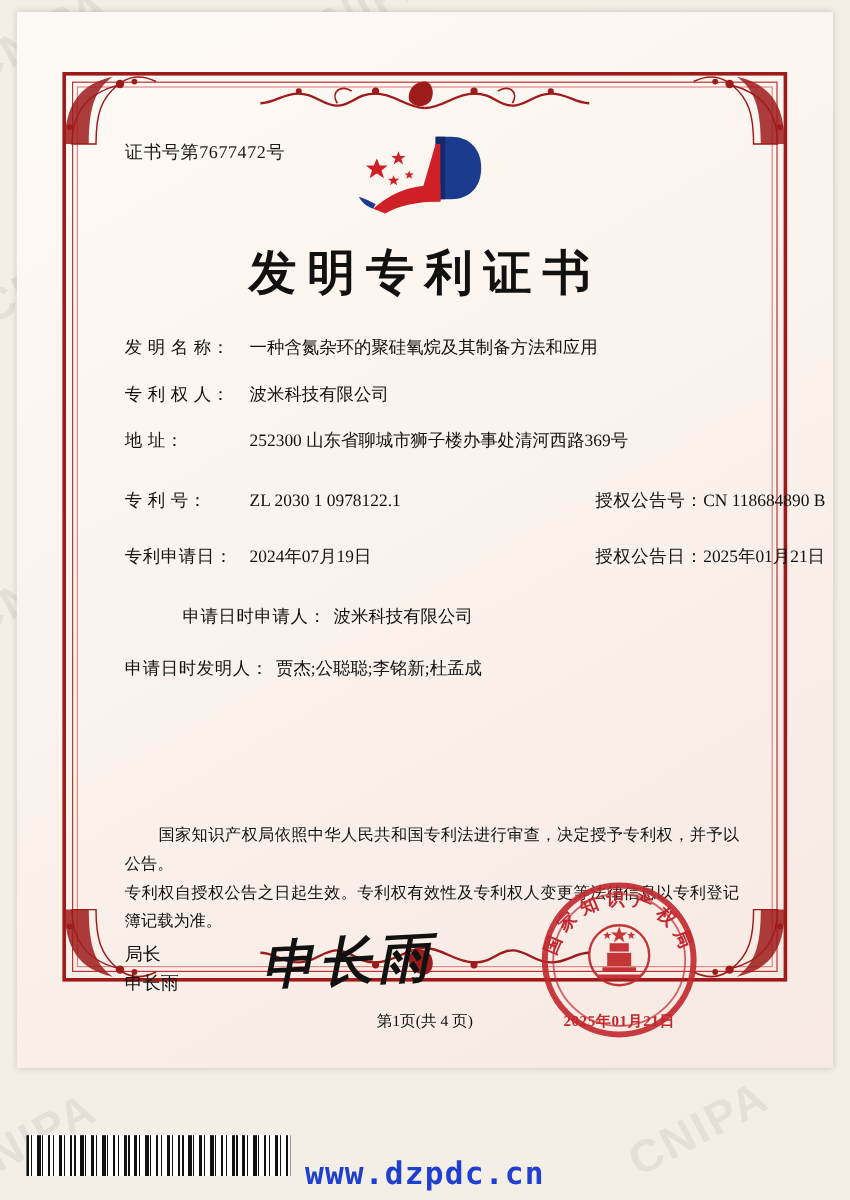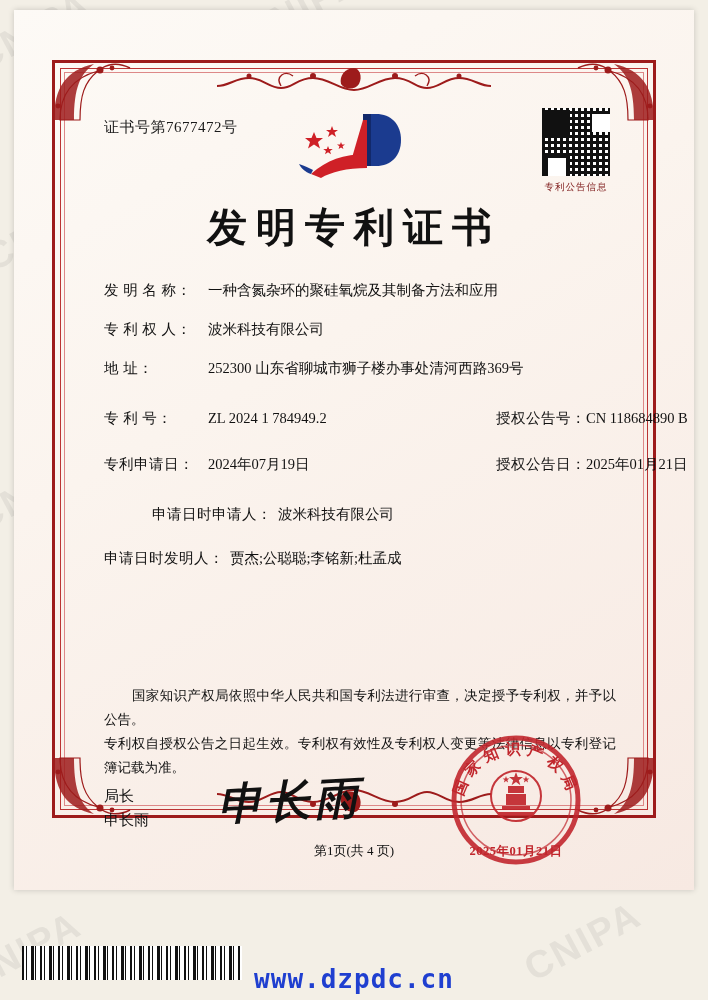--- a/index.html
+++ b/index.html
@@ -392,44 +392,40 @@
         <path d="M70 58 L84 10 L88 10 L88 58 Z" fill="#cf2027"></path>
         <path d="M32 64 C48 50 64 44 88 44 L88 58 C68 58 52 62 42 68 Z" fill="#cf2027"></path>
         <path d="M32 64 C26 62 22 58 20 54 C26 56 30 58 34 60 Z" fill="#1b3b8f"></path>
         <polygon points="35,22 37.5,28 44,28 39,32 41,38.5 35,34.5 29,38.5 31,32 26,28 32.5,28" fill="#cf2027"></polygon>
         <polygon points="53,16 54.5,20 59,20 55.5,22.5 57,27 53,24.3 49,27 50.5,22.5 47,20 51.5,20" fill="#cf2027"></polygon>
         <polygon points="49,36 50.2,39 53.8,39 51,41 52,44.3 49,42.3 46,44.3 47,41 44.2,39 47.8,39" fill="#cf2027"></polygon>
         <polygon points="62,32 63,34.6 66,34.6 63.6,36.3 64.4,39 62,37.4 59.6,39 60.4,36.3 58,34.6 61,34.6" fill="#cf2027"></polygon>
       </svg>
     </div>
 
-    <div class="qr-wrap">
-      <div class="qr"></div>
-      <div class="qr-label">专利公告信息</div>
-    </div>
 
     <div class="title">发明专利证书</div>
 
     <div class="fields">
 
       <div class="row">
         <span class="lbl">发 明 名 称：</span><span class="val">一种含氮杂环的聚硅氧烷及其制备方法和应用</span>
       </div>
 
       <div class="row">
         <span class="lbl">专 利 权 人：</span><span class="val">波米科技有限公司</span>
       </div>
 
       <div class="row">
         <span class="lbl">地        址：</span><span class="val">252300 山东省聊城市狮子楼办事处清河西路369号</span>
       </div>
 
 
       <div class="row" style="margin-top:30px;">
-        <span class="lbl">专   利   号：</span><span class="val">ZL 2024 1 784949.2</span>
+        <span class="lbl">专   利   号：</span><span class="val">ZL 2030 1 0978122.1</span>
         <span class="col2">
           <span class="lbl">授权公告号：</span><span class="val">CN 118684890 B</span>
         </span>
       </div>
 
       <div class="row" style="margin-top:26px;">
         <span class="lbl">专利申请日：</span><span class="val">2024年07月19日</span>
         <span class="col2">
           <span class="lbl">授权公告日：</span><span class="val">2025年01月21日</span>
         </span>

